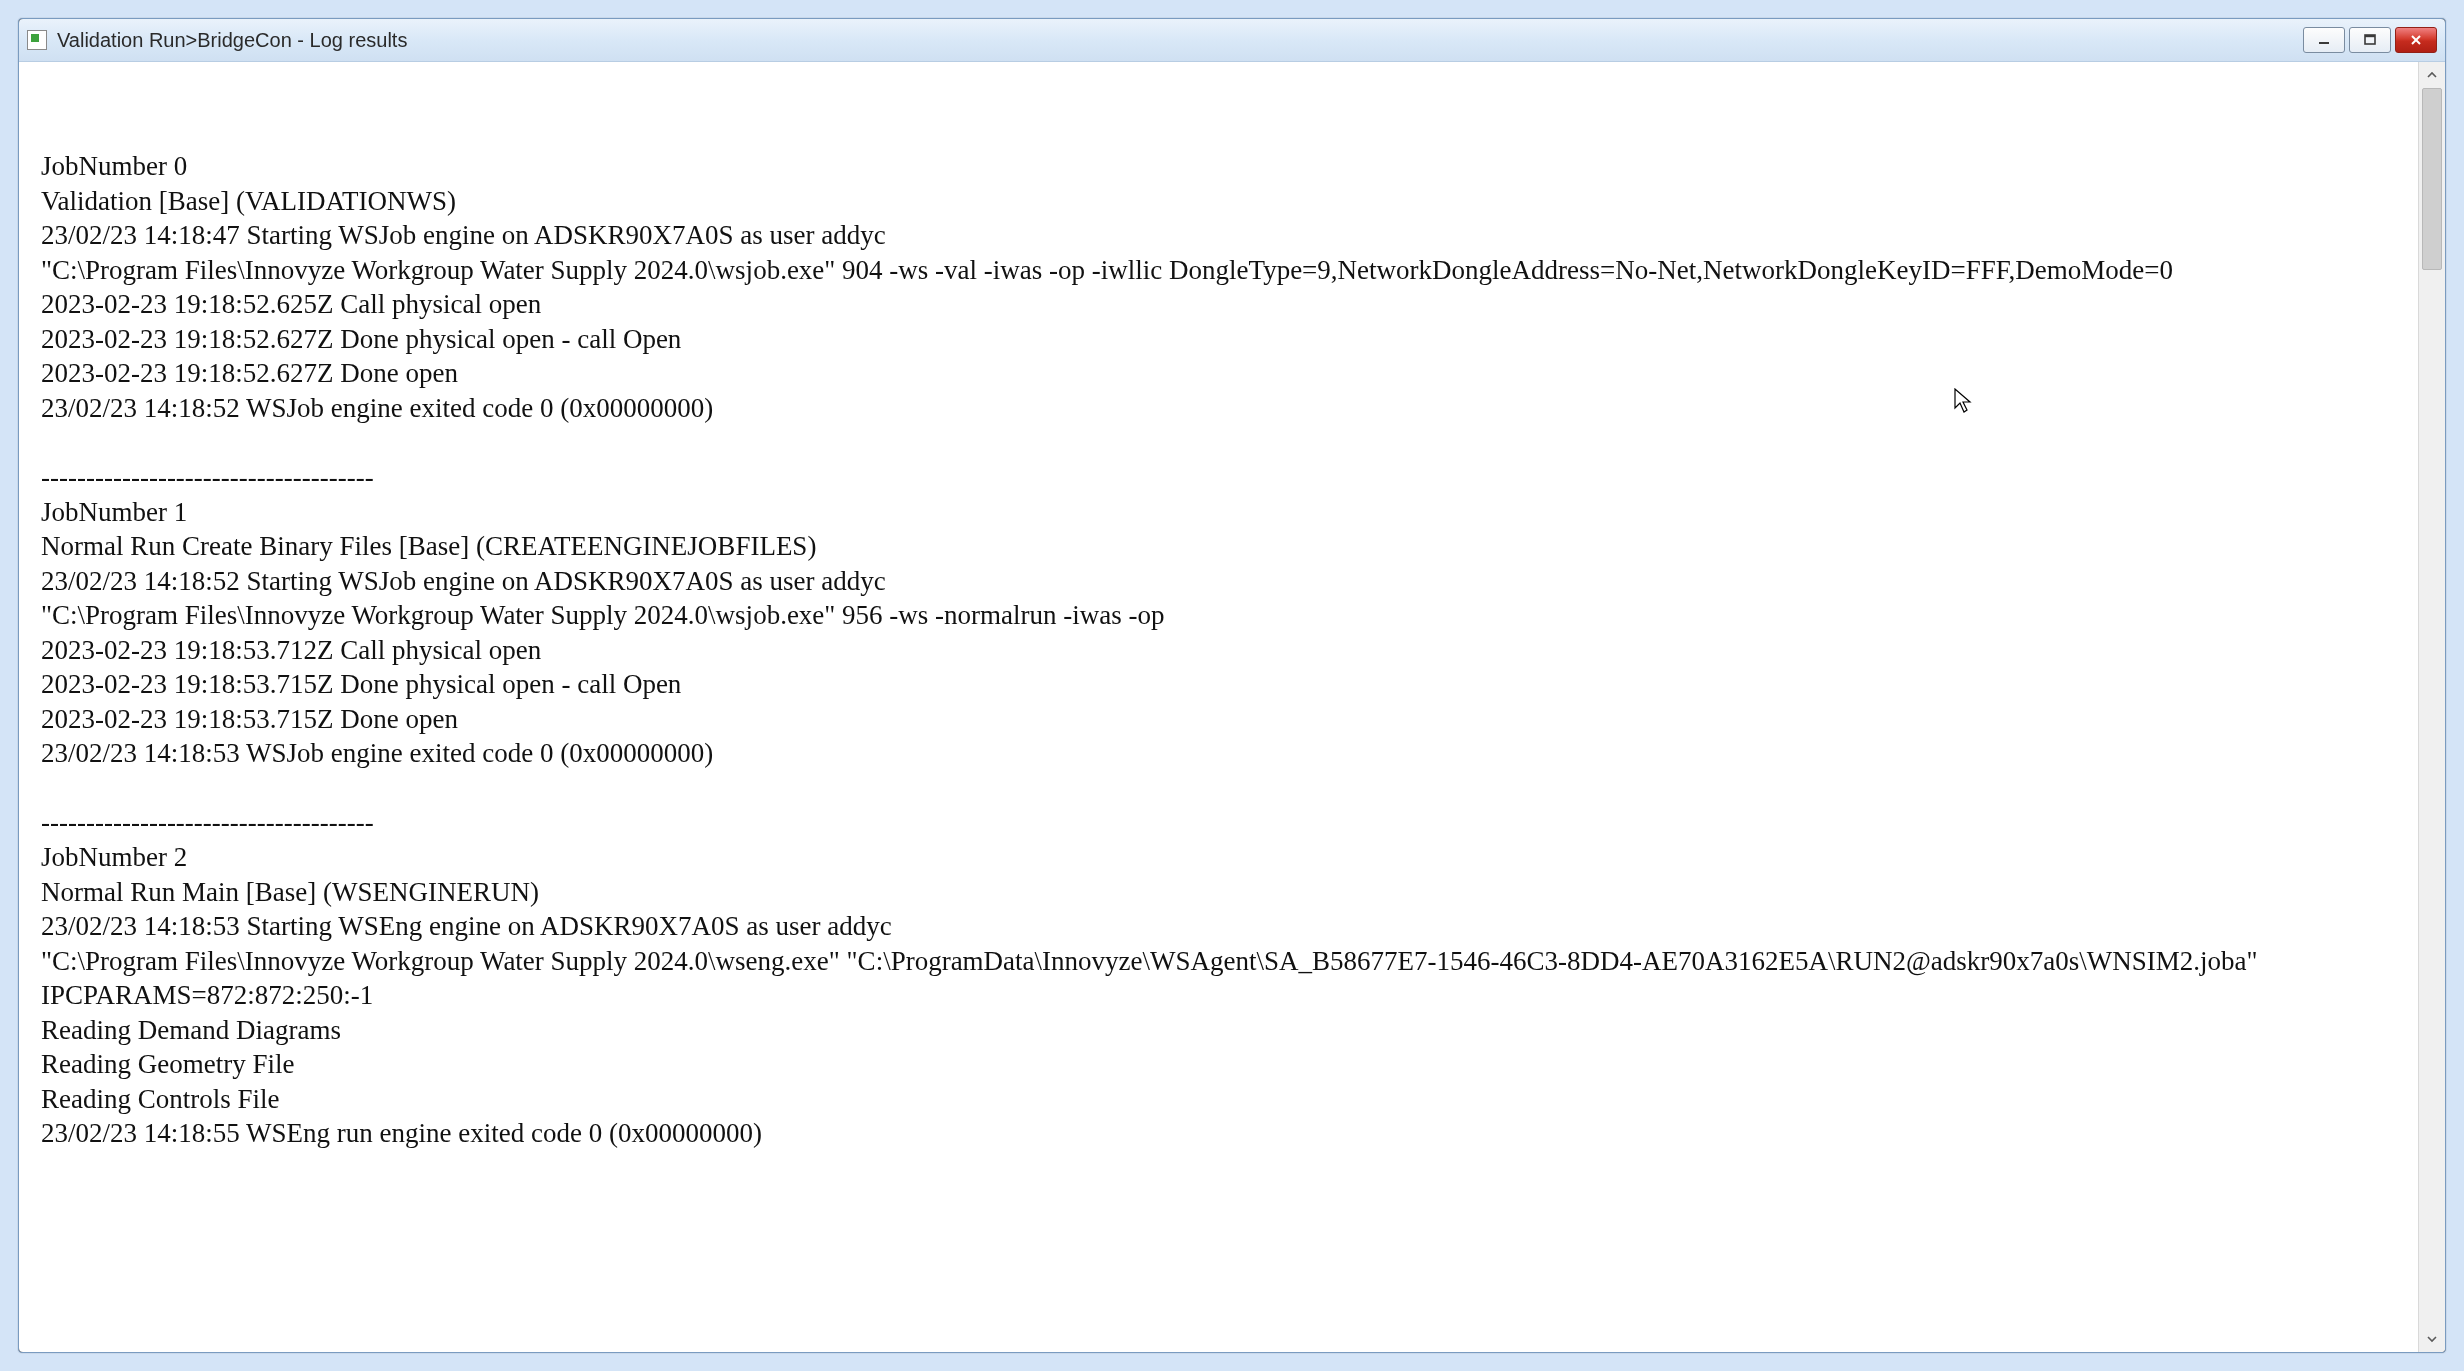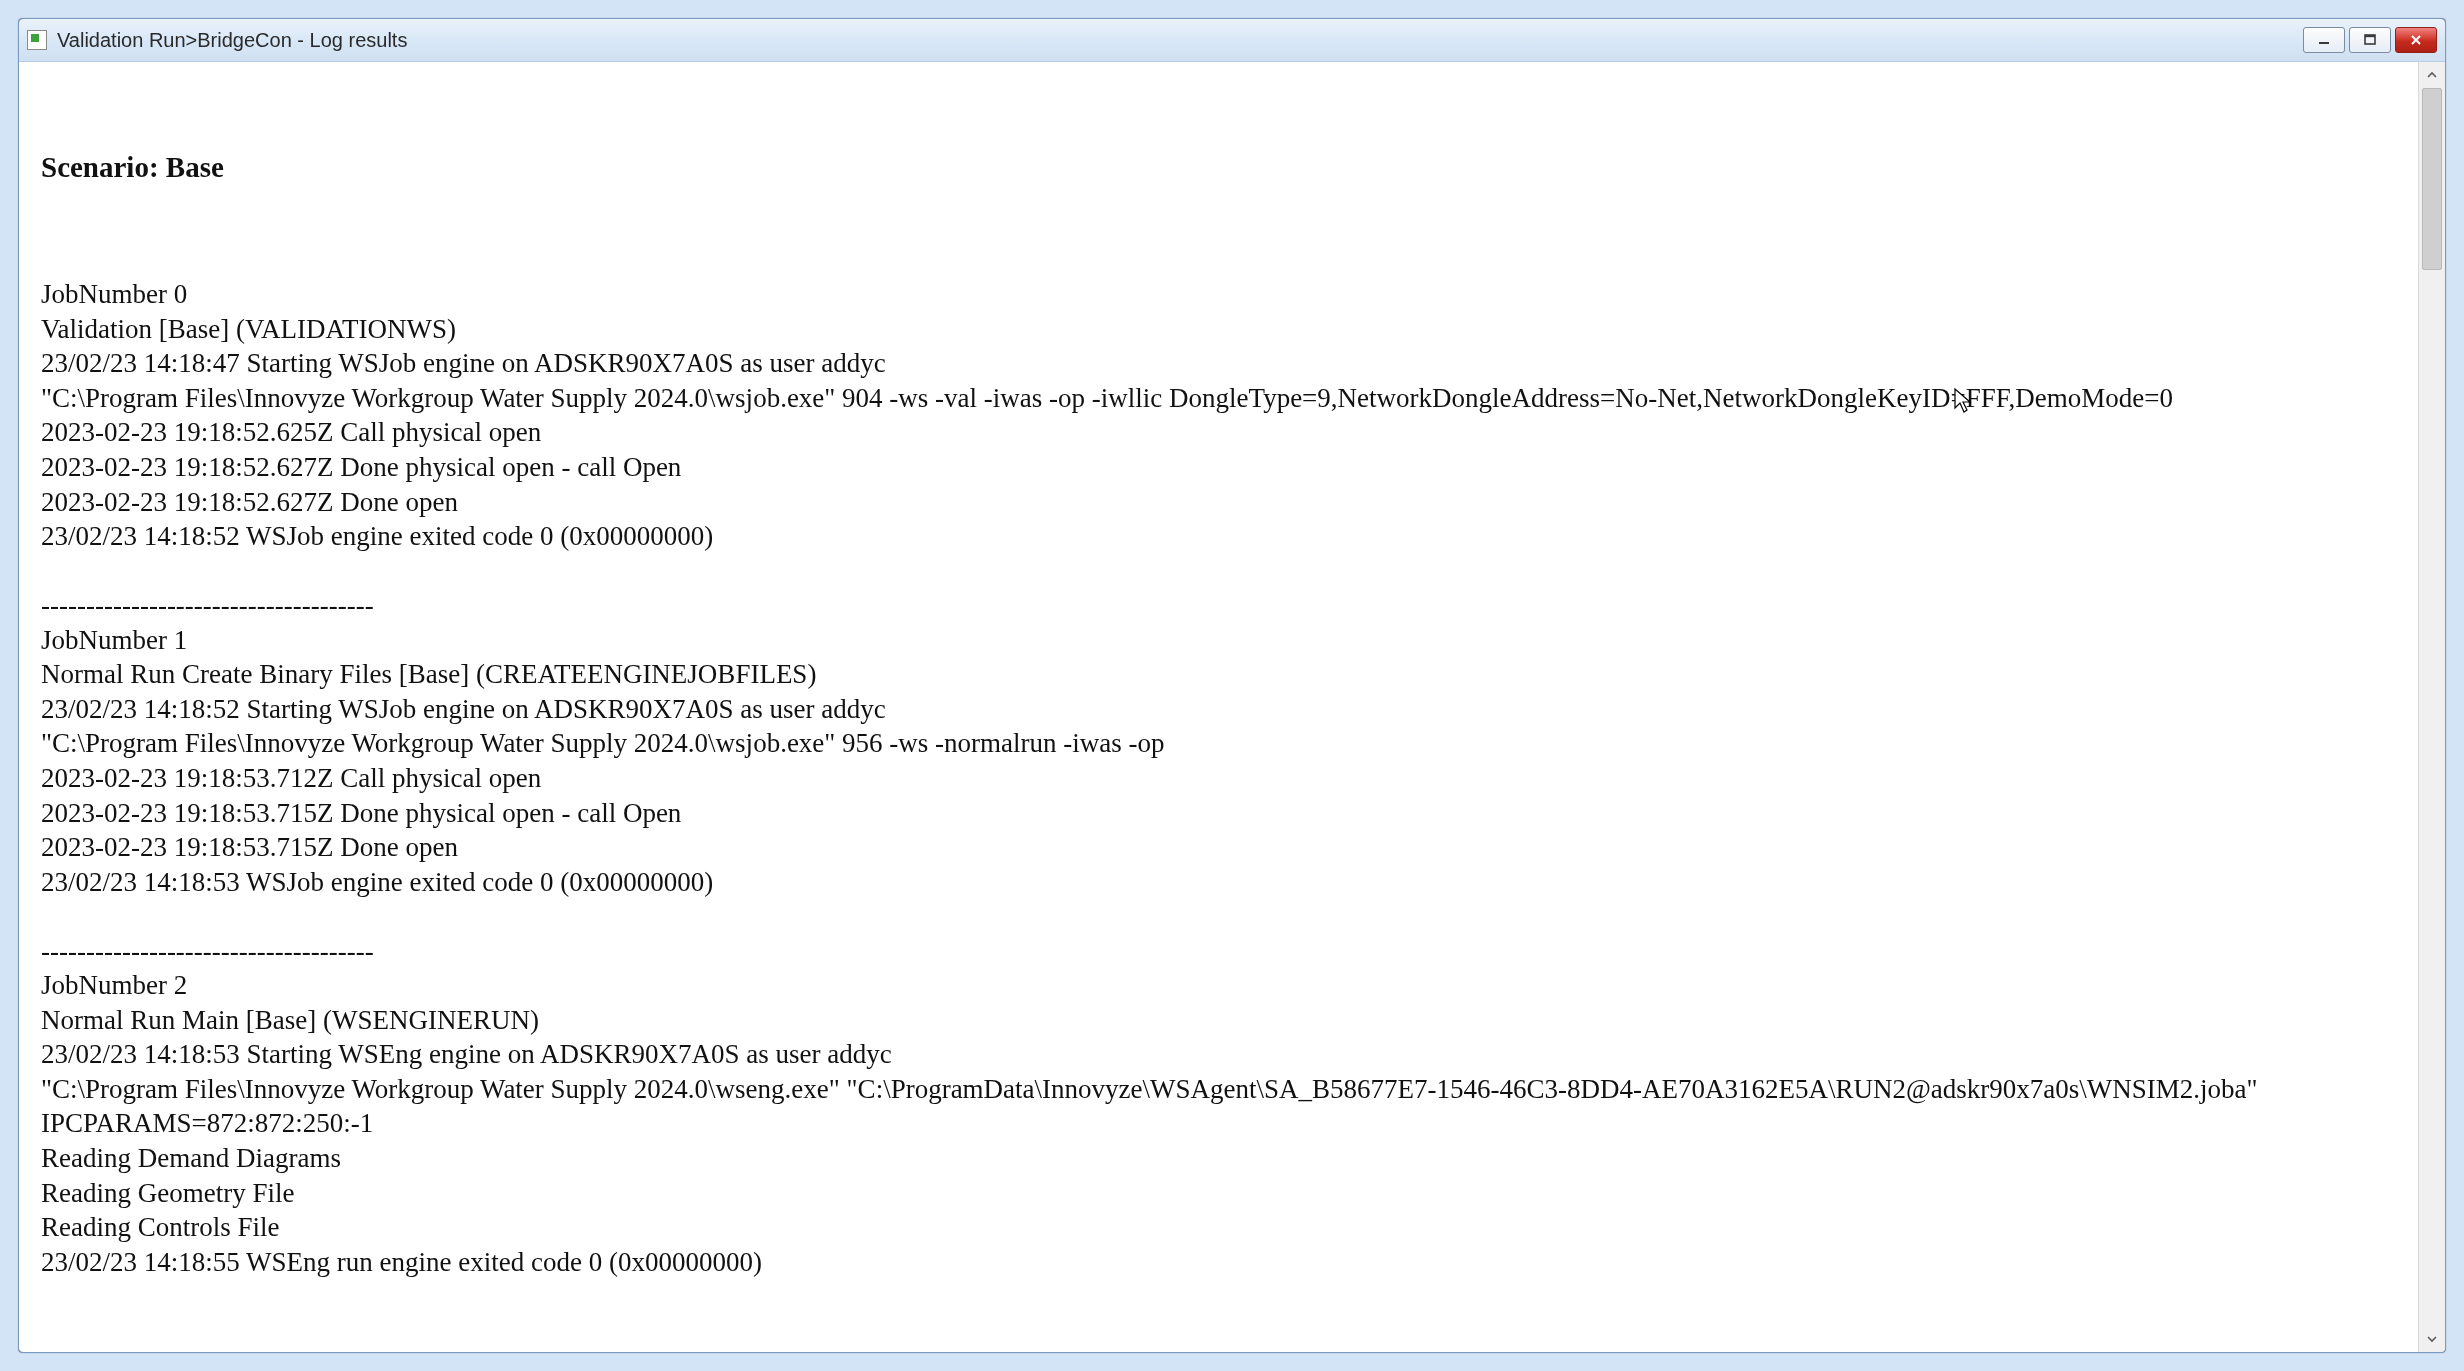--- a/index.html
+++ b/index.html
@@ -172,21 +172,20 @@
         <svg width="14" height="14" viewBox="0 0 14 14">
           <line x1="3" y1="3" x2="11" y2="11" stroke="#ffffff" stroke-width="2"></line>
           <line x1="11" y1="3" x2="3" y2="11" stroke="#ffffff" stroke-width="2"></line>
         </svg>
       </div>
     </div>
   </div>
 
   <div class="content-wrap">
     <div class="log-area">
-      <div class="scenario-heading">Scenario: Base</div>
       <div id="log-lines-container"><div class="log-line">JobNumber 0</div><div class="log-line">Validation [Base] (VALIDATIONWS)</div><div class="log-line">23/02/23 14:18:47 Starting WSJob engine on ADSKR90X7A0S as user addyc</div><div class="log-line">"C:\Program Files\Innovyze Workgroup Water Supply 2024.0\wsjob.exe" 904 -ws -val -iwas -op -iwllic DongleType=9,NetworkDongleAddress=No-Net,NetworkDongleKeyID=FFF,DemoMode=0</div><div class="log-line">2023-02-23 19:18:52.625Z Call physical open</div><div class="log-line">2023-02-23 19:18:52.627Z Done physical open - call Open</div><div class="log-line">2023-02-23 19:18:52.627Z Done open</div><div class="log-line">23/02/23 14:18:52 WSJob engine exited code 0 (0x00000000)</div><div class="log-line">&nbsp;</div><div class="log-line">-------------------------------------</div><div class="log-line">JobNumber 1</div><div class="log-line">Normal Run Create Binary Files [Base] (CREATEENGINEJOBFILES)</div><div class="log-line">23/02/23 14:18:52 Starting WSJob engine on ADSKR90X7A0S as user addyc</div><div class="log-line">"C:\Program Files\Innovyze Workgroup Water Supply 2024.0\wsjob.exe" 956 -ws -normalrun -iwas -op</div><div class="log-line">2023-02-23 19:18:53.712Z Call physical open</div><div class="log-line">2023-02-23 19:18:53.715Z Done physical open - call Open</div><div class="log-line">2023-02-23 19:18:53.715Z Done open</div><div class="log-line">23/02/23 14:18:53 WSJob engine exited code 0 (0x00000000)</div><div class="log-line">&nbsp;</div><div class="log-line">-------------------------------------</div><div class="log-line">JobNumber 2</div><div class="log-line">Normal Run Main [Base] (WSENGINERUN)</div><div class="log-line">23/02/23 14:18:53 Starting WSEng engine on ADSKR90X7A0S as user addyc</div><div class="log-line">"C:\Program Files\Innovyze Workgroup Water Supply 2024.0\wseng.exe" "C:\ProgramData\Innovyze\WSAgent\SA_B58677E7-1546-46C3-8DD4-AE70A3162E5A\RUN2@adskr90x7a0s\WNSIM2.joba" IPCPARAMS=872:872:250:-1</div><div class="log-line">Reading Demand Diagrams</div><div class="log-line">Reading Geometry File</div><div class="log-line">Reading Controls File</div><div class="log-line">23/02/23 14:18:55 WSEng run engine exited code 0 (0x00000000)</div></div>
     </div>
     <div class="scrollbar">
       <div class="scroll-arrow">
         <svg width="12" height="12" viewBox="0 0 12 12">
             <polyline points="2,8 6,4 10,8" fill="none" stroke="#5a5a5a" stroke-width="1.6"></polyline>
           </svg>
       </div>
       <div class="scroll-track">
         <div class="scroll-thumb"></div>

